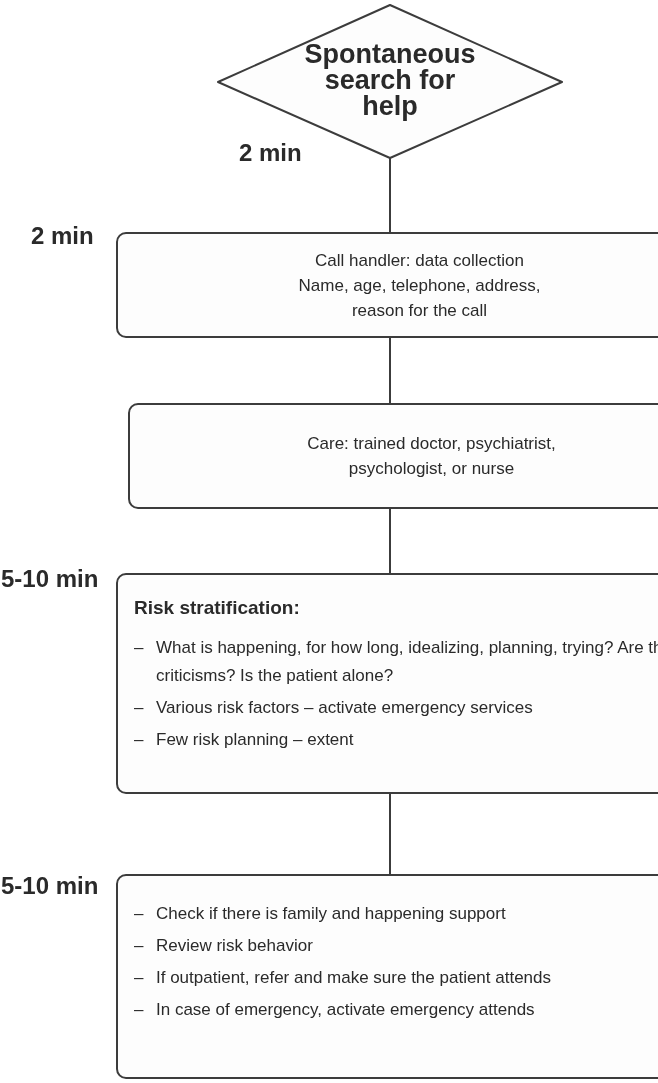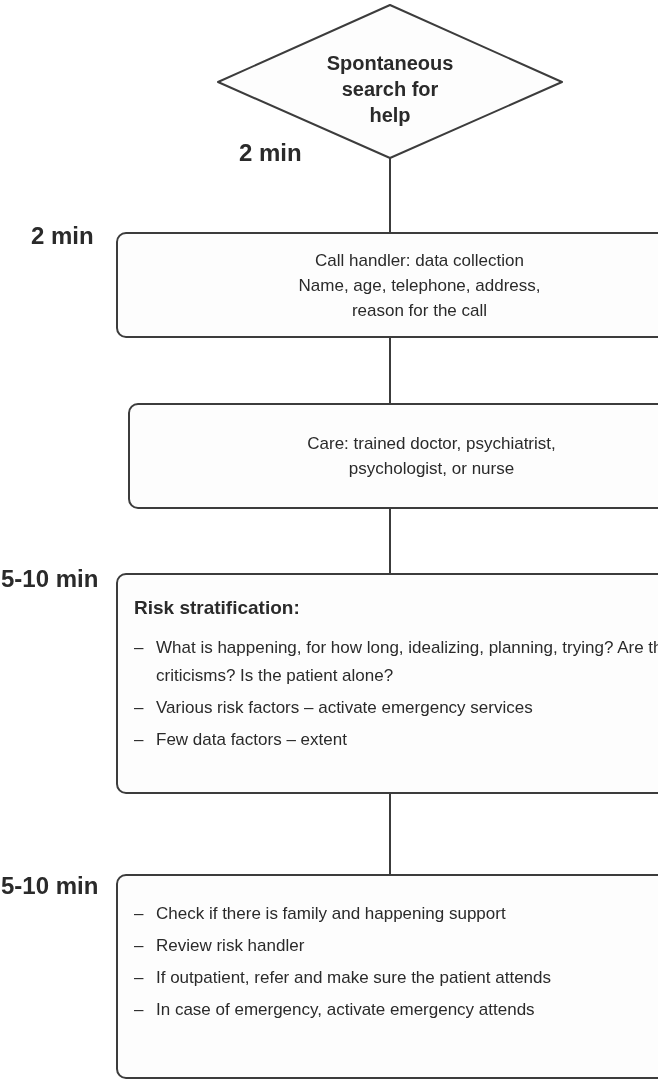--- a/index.html
+++ b/index.html
@@ -15,22 +15,22 @@
     font-family: "Liberation Sans", sans-serif;
     color: var(--text);
   }
   .page { position: relative; width: 658px; height: 1083px; overflow: hidden; background: var(--background); }
 
   svg.layer { position: absolute; left: 0; top: 0; width: 658px; height: 1083px; }
   svg .diamond-shape { fill: var(--fill); stroke: var(--border); stroke-width: 2; stroke-linejoin: round; }
   svg .connector { stroke: var(--border); stroke-width: 2; }
 
   .diamond-label {
-    position: absolute; left: 280px; top: 50px; width: 220px;
-    text-align: center; font-weight: bold; font-size: 20px; line-height: 26px;
+    position: absolute; left: 280px; top: 41px; width: 220px;
+    text-align: center; font-weight: bold; font-size: 27px; line-height: 26px;
     white-space: pre-line; color: var(--text);
   }
 
   .timing {
     position: absolute; font-weight: bold; font-size: 24px; line-height: 24px; color: var(--text);
   }
   .timing.t-diamond { left: 239px; top: 141px; }
   .timing.t-call    { left: 31px;  top: 224px; }
   .timing.t-risk    { left: 1px;   top: 567px; }
   .timing.t-final   { left: 1px;   top: 874px; }
@@ -97,34 +97,34 @@
       <li>
         <span class="dash">–</span>
         <span>What is happening, for how long, idealizing, planning, trying? Are there criticisms? Is the patient alone?</span>
       </li>
       <li>
         <span class="dash">–</span>
         <span>Various risk factors – activate emergency services</span>
       </li>
       <li>
         <span class="dash">–</span>
-        <span>Few data factors – extent</span>
+        <span>Few risk planning – extent</span>
       </li>
     </ul>
   </div>
 
   <div class="box b-final">
     <ul class="bullets">
       <li>
         <span class="dash">–</span>
         <span>Check if there is family and happening support</span>
       </li>
       <li>
         <span class="dash">–</span>
-        <span>Review risk handler</span>
+        <span>Review risk behavior</span>
       </li>
       <li>
         <span class="dash">–</span>
         <span>If outpatient, refer and make sure the patient attends</span>
       </li>
       <li>
         <span class="dash">–</span>
         <span>In case of emergency, activate emergency attends</span>
       </li>
     </ul>

